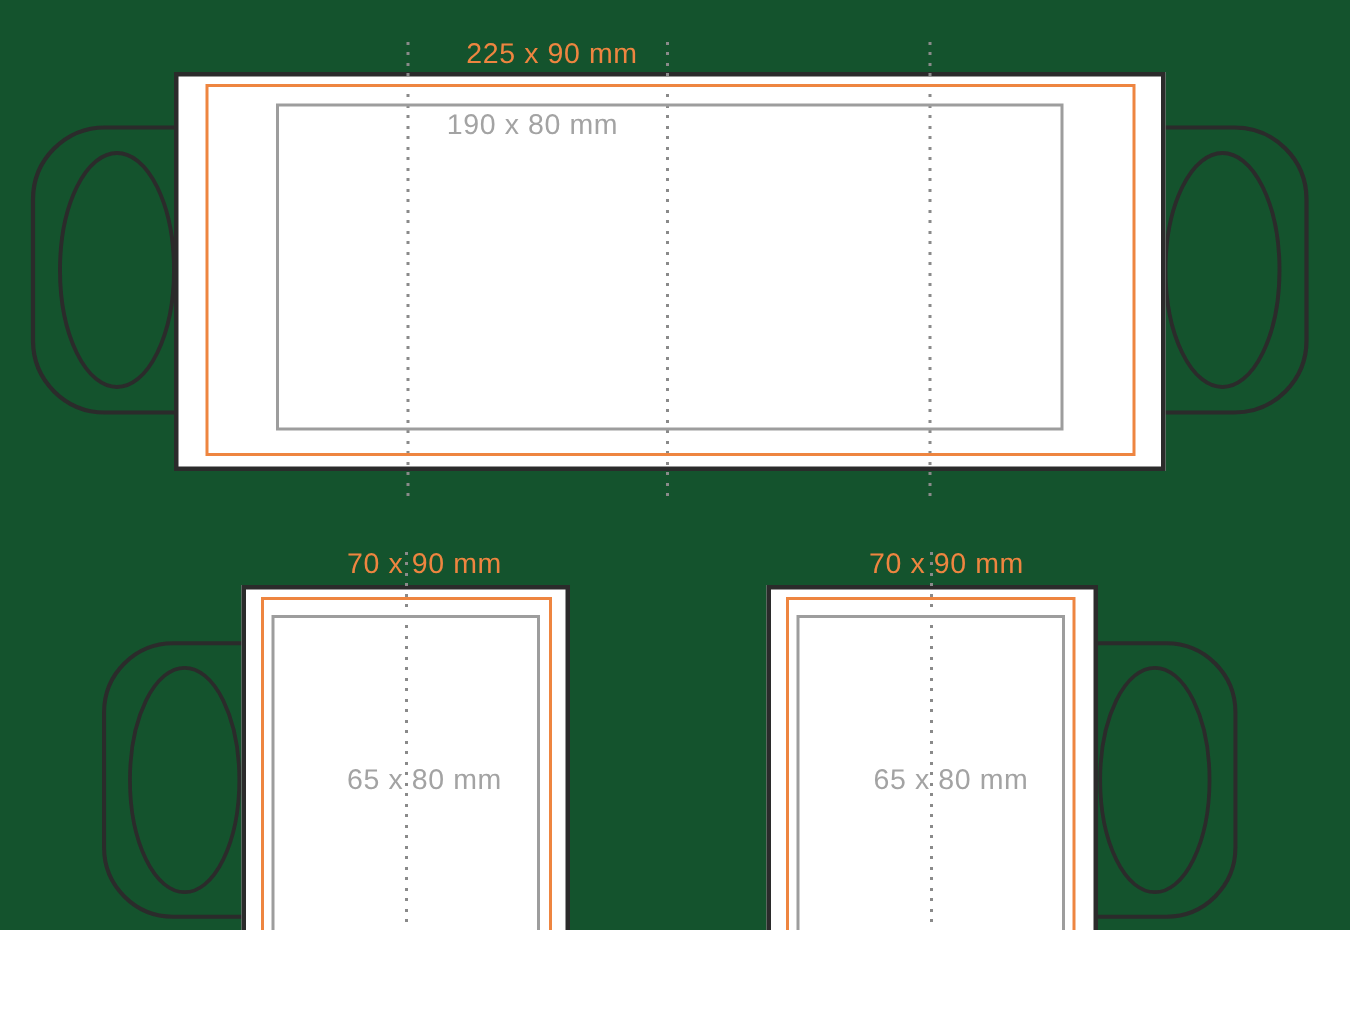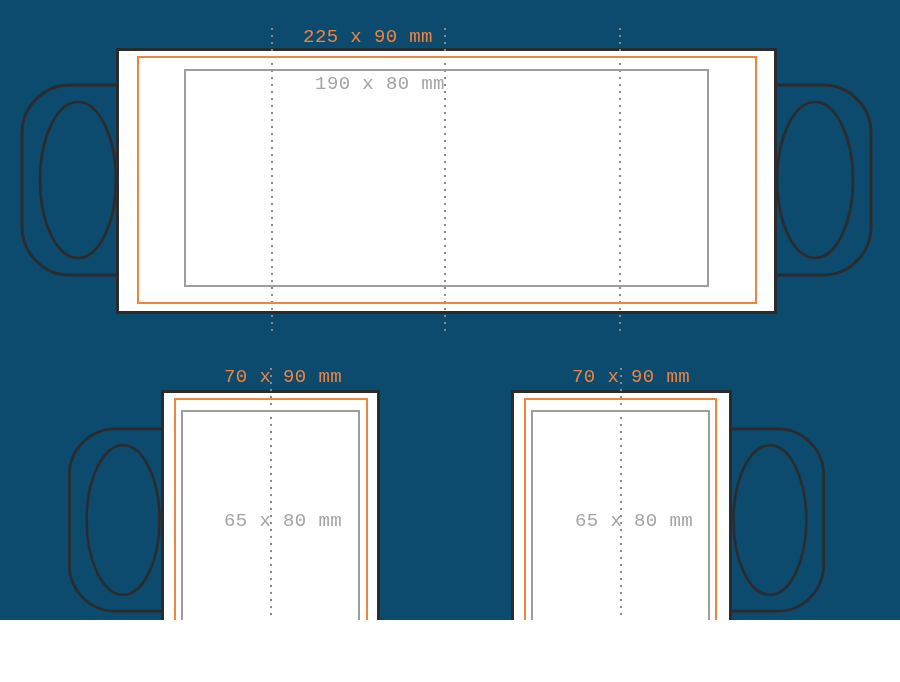--- a/index.html
+++ b/index.html
@@ -1,22 +1,22 @@
 <!DOCTYPE html>
 <html><head>
 <meta charset="utf-8">
 <style>
   html, body { margin: 0; padding: 0; background: #ffffff; }
   .canvas {
     position: relative;
     width: 900px;
     height: 620px;
-    background: #0c4a6e;
+    background: #14532d;
     overflow: hidden;
-    font-family: Liberation Mono, monospace;
+    font-family: Liberation Sans, sans-serif;
   }
   .rect { position: absolute; box-sizing: border-box; background: transparent; }
   .body-rect { border: 3px solid #2b2b2b; background: #ffffff; }
   .print-rect { border: 2px solid #ee8540; }
   .safe-rect { border: 2px solid #9d9d9d; }
   .dotline {
     position: absolute;
     width: 2px;
     background-image: repeating-linear-gradient(
       to bottom,
@@ -56,21 +56,21 @@
     <div class="rect body-rect" style="left:116px; top:48px; width:661px; height:266px;"></div>
 
     <div class="dotline" style="left:271px; top:28px; height:305px;"></div>
     <div class="dotline" style="left:444px; top:28px; height:305px;"></div>
     <div class="dotline" style="left:619px; top:28px; height:305px;"></div>
 
     <div class="rect print-rect" style="left:137px; top:56px; width:620px; height:248px;"></div>
     <div class="rect safe-rect" style="left:184px; top:69px; width:525px; height:218px;"></div>
 
     <div class="lbl lbl-orange" style="left:368px; top:27px;">225 x 90 mm</div>
-    <div class="lbl lbl-gray" style="left:380px; top:74px;">190 x 80 mm</div>
+    <div class="lbl lbl-gray" style="left:355px; top:74px;">190 x 80 mm</div>
   </section>
 
   <section>
 
     <svg class="handle" style="left:64px; top:426px; width:99px; height:188px;" viewBox="0 0 100 196">
       <rect x="4" y="3" width="142" height="190" rx="48" ry="48" fill="none" stroke="#2b2b2b" stroke-width="2.8"></rect>
       <ellipse cx="60" cy="98" rx="38" ry="78" fill="none" stroke="#2b2b2b" stroke-width="2.6"></ellipse>
     </svg>
 
     <div class="rect body-rect" style="left:161px; top:390px; width:219px; height:262px;"></div>

